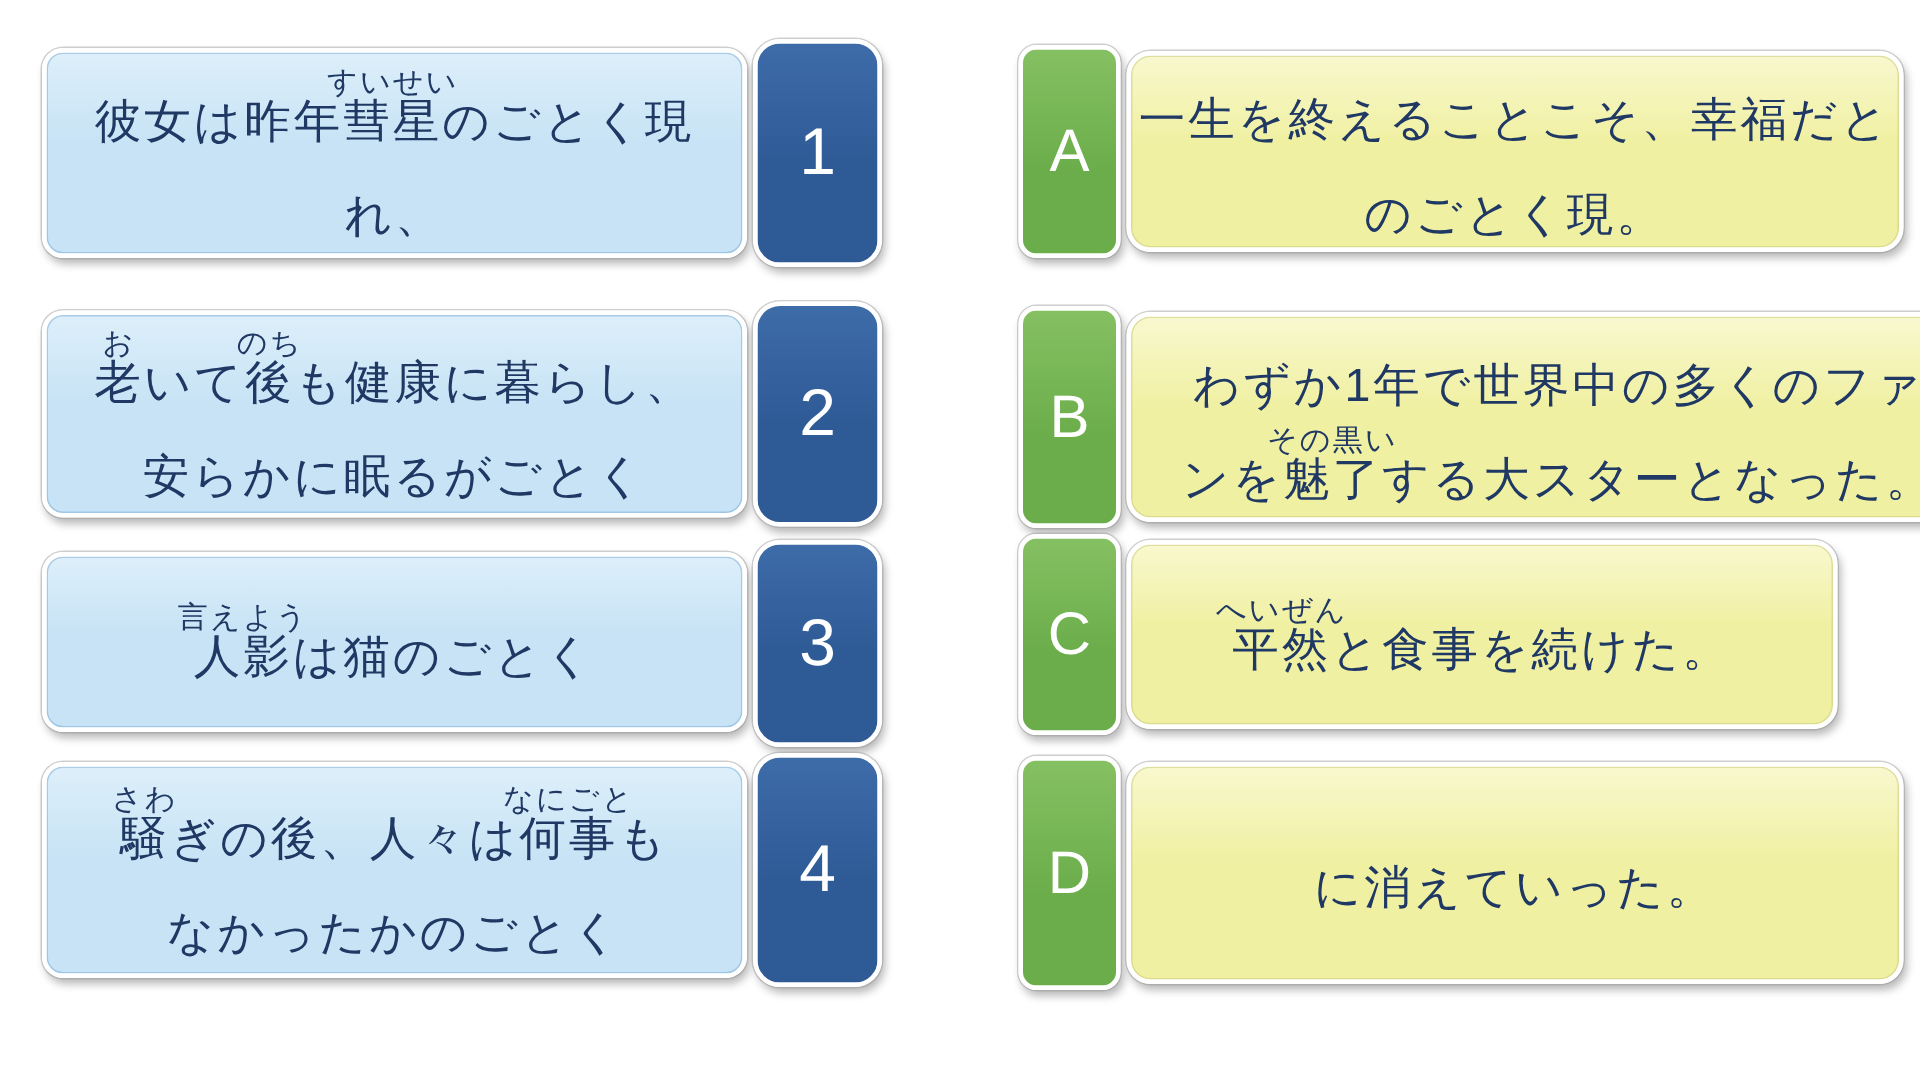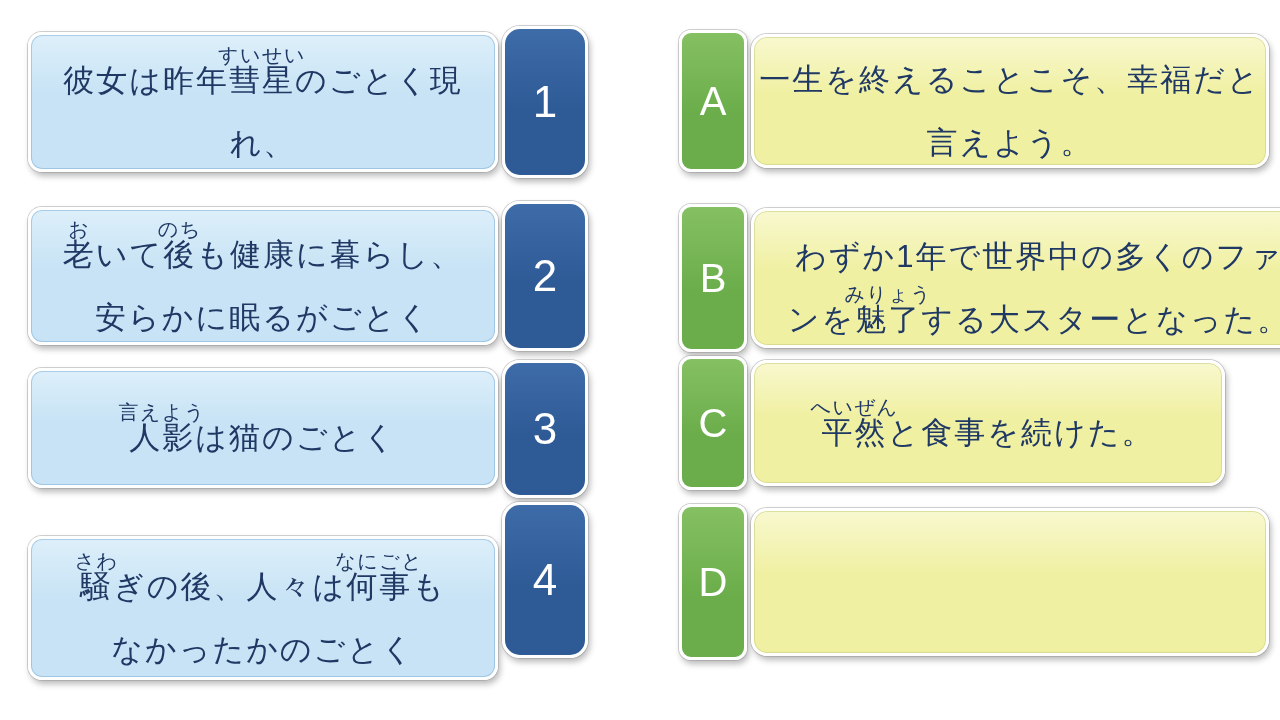--- a/index.html
+++ b/index.html
@@ -113,60 +113,61 @@
 
   <div class="panel bluebox" style="left:28px;top:368px;width:470px;height:120px">
     <div class="lines">
         <div class="line"><span class="rb"><span class="rt">言えよう</span>人影</span><span>は猫のごとく</span></div>
       </div>
   </div>
   <div class="panel numtab" style="left:502px;top:360px;width:86px;height:138px">
     <span class="tabnum">3</span>
   </div>
 
-  <div class="panel bluebox" style="left:28px;top:536px;width:470px;height:144px">
+  <div class="panel bluebox" style="left:28px;top:508px;width:470px;height:144px">
     <div class="lines">
         <div class="line"><span class="rb"><span class="rt">さわ</span>騒</span><span>ぎの後、人々は</span><span class="rb"><span class="rt">なにごと</span>何事</span><span>も</span></div>
         <div class="line"><span>なかったかのごとく</span></div>
       </div>
   </div>
   <div class="panel numtab" style="left:502px;top:502px;width:86px;height:156px">
     <span class="tabnum">4</span>
   </div>
 
   <div class="panel lettertab" style="left:679px;top:30px;width:68px;height:142px">
     <span class="tabletter">A</span>
   </div>
   <div class="panel yellowbox" style="left:751px;top:34px;width:518px;height:134px">
     <div class="lines">
         <div class="line"><span>一生を終えることこそ、幸福だと</span></div>
-        <div class="line"><span>言えよう。</span></div>
+        <div class="line"><span>のごとく現。</span></div>
       </div>
   </div>
 
   <div class="panel lettertab" style="left:679px;top:204px;width:68px;height:148px">
     <span class="tabletter">B</span>
   </div>
   <div class="panel yellowbox" style="left:751px;top:208px;width:576px;height:140px">
     <div class="lines">
         <div class="line"><span>わずか1年で世界中の多くのファ</span></div>
-        <div class="line"><span>ンを</span><span class="rb"><span class="rt">みりょう</span>魅了</span><span>する大スターとなった。</span></div>
+        <div class="line"><span>ンを</span><span class="rb"><span class="rt">その黒い</span>魅了</span><span>する大スターとなった。</span></div>
       </div>
   </div>
 
   <div class="panel lettertab" style="left:679px;top:356px;width:68px;height:134px">
     <span class="tabletter">C</span>
   </div>
   <div class="panel yellowbox" style="left:751px;top:360px;width:474px;height:126px">
     <div class="lines">
         <div class="line"><span class="rb"><span class="rt">へいぜん</span>平然</span><span>と食事を続けた。</span></div>
       </div>
   </div>
 
   <div class="panel lettertab" style="left:679px;top:504px;width:68px;height:156px">
     <span class="tabletter">D</span>
   </div>
   <div class="panel yellowbox" style="left:751px;top:508px;width:518px;height:148px">
     <div class="lines">
+        <div class="line"><span>に消えていった。</span></div>
       </div>
   </div>
 
 </div>
 
 </body></html>

